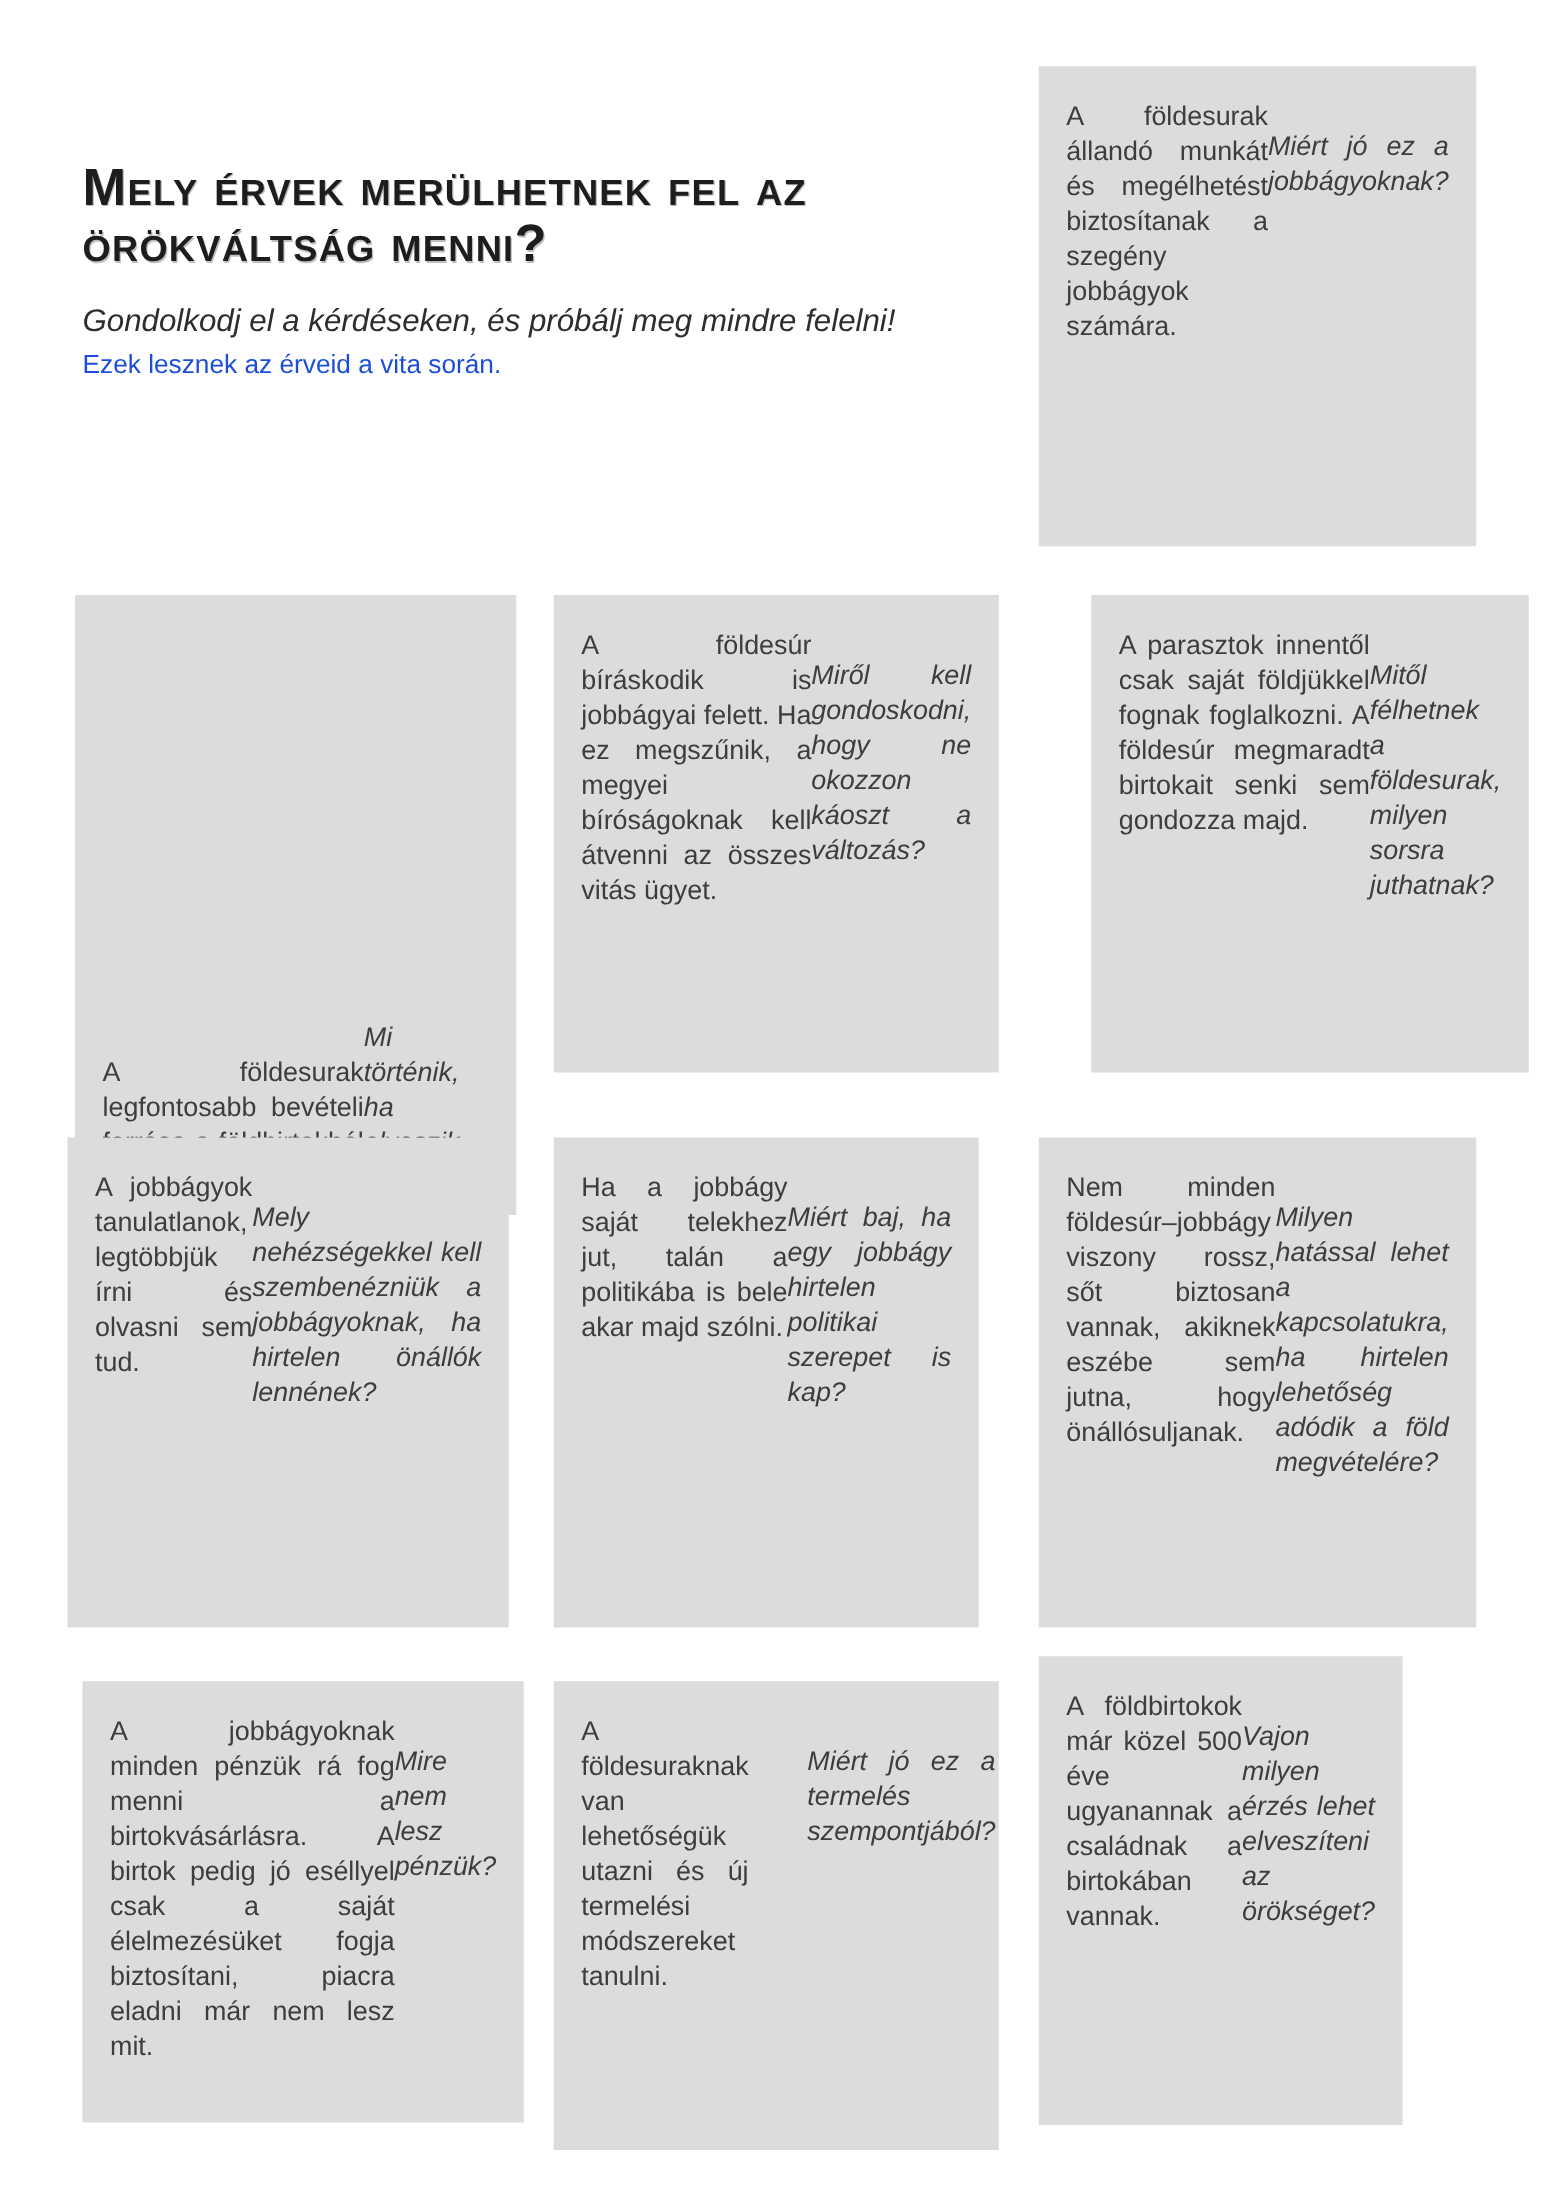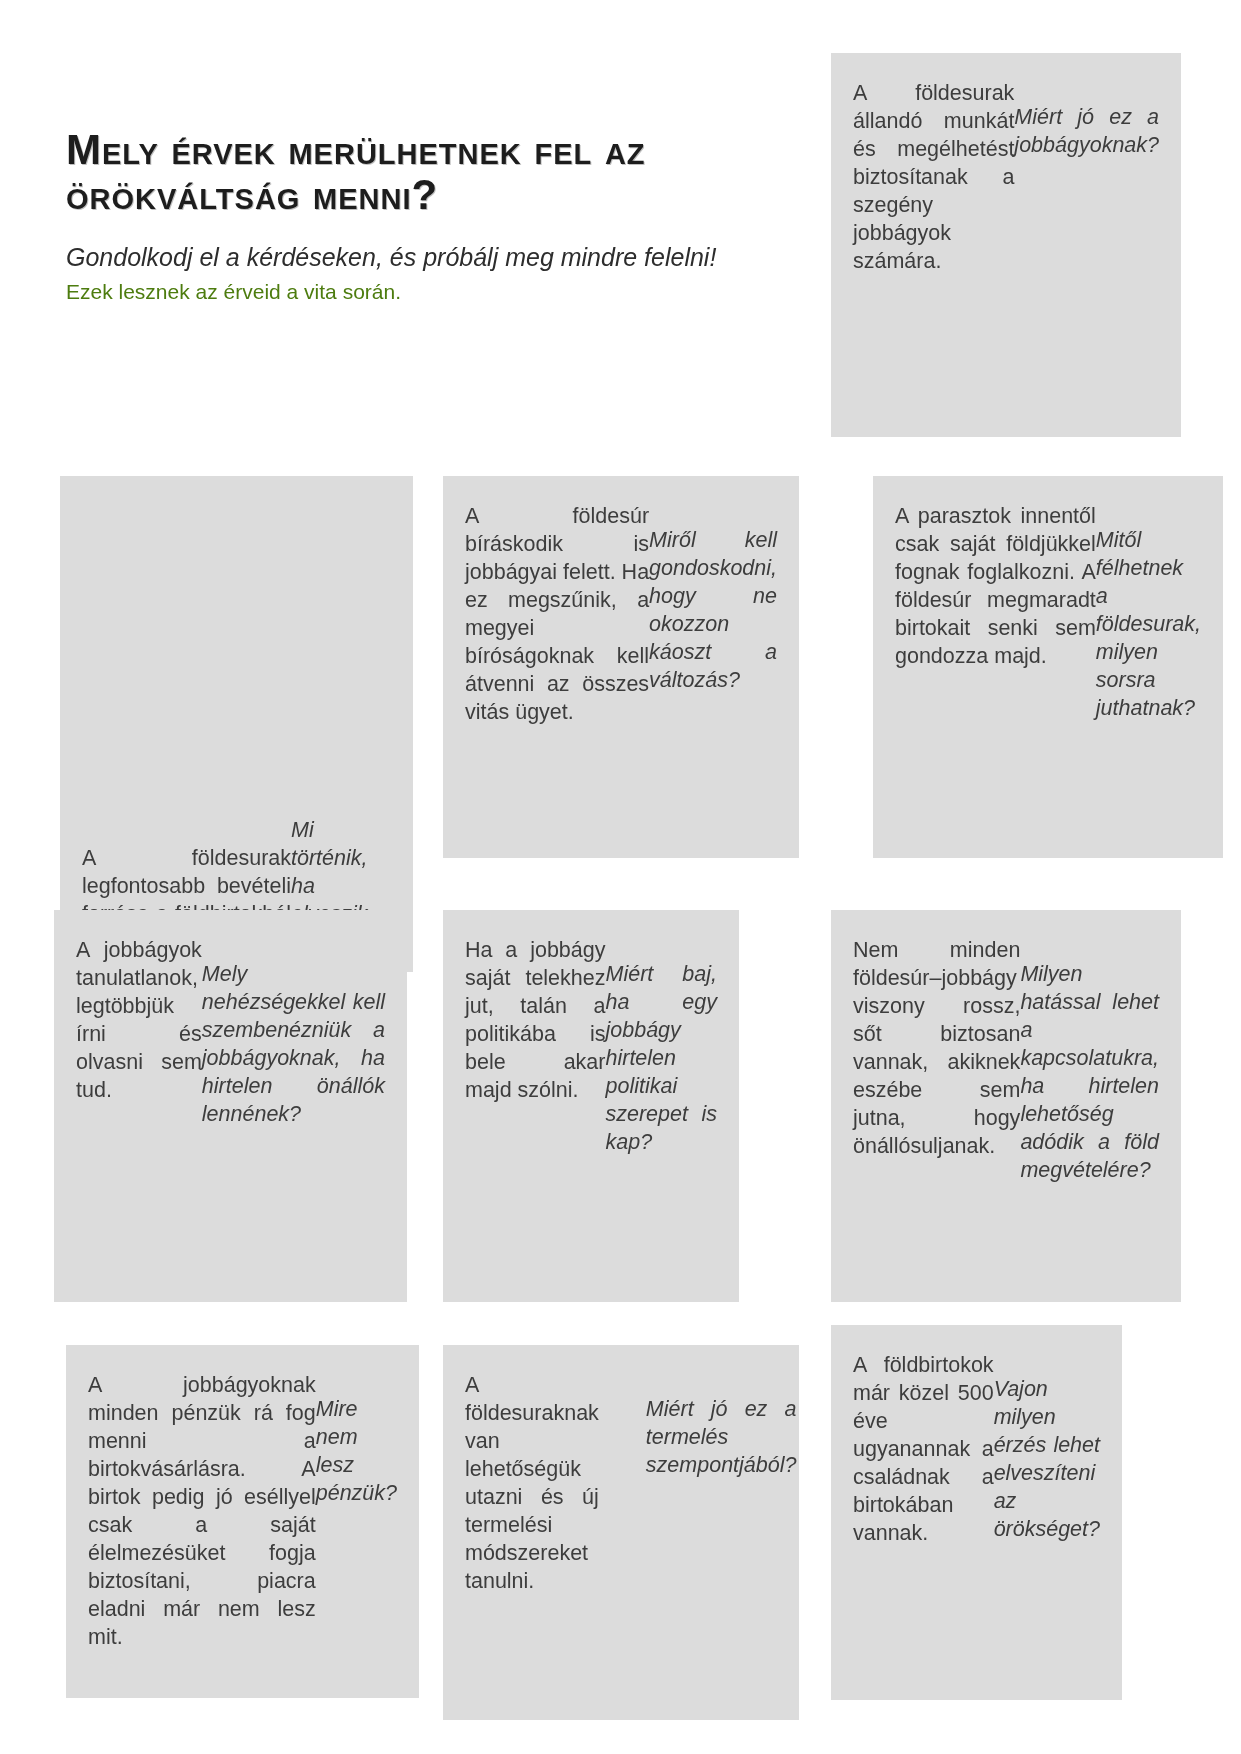--- a/index.html
+++ b/index.html
@@ -37,21 +37,21 @@
   .subtitle {
     margin: 24px 0 0 0;
     font-size: 25px;
     font-style: italic;
     color: #2d2d2d;
     line-height: 1.2;
   }
   .note {
     margin: 7px 0 0 0;
     font-size: 21px;
-    color: #4d7c0f;
+    color: #1d4ed8;
     line-height: 1.2;
   }
 
   
   .card {
     position: absolute;
     background: #dcdcdc;
     box-sizing: border-box;
     padding: 26px 22px 16px 22px;
     display: flex;
@@ -87,21 +87,21 @@
     height: 3px;
     background-image: repeating-linear-gradient(90deg, #4a4a4a 0 3px, transparent 3px 8.5px);
   }
 
   
   .pos-intro { left: 831px; top:   53px; width: 350px; height: 384px; }
   .pos-r1c1  { left:  60px; top:  476px; width: 353px; height: 496px; align-items: flex-end; }
   .pos-r1c2  { left: 443px; top:  476px; width: 356px; height: 382px; }
   .pos-r1c3  { left: 831px; top:  476px; width: 350px; height: 382px; margin-left: 42px; }
   .pos-r2c1  { left:  54px; top:  910px; width: 353px; height: 392px; }
-  .pos-r2c2  { left: 443px; top:  910px; width: 296px; height: 392px; justify-content: flex-end; }
+  .pos-r2c2  { left: 443px; top:  910px; width: 340px; height: 392px; justify-content: flex-end; }
   .pos-r2c3  { left: 831px; top:  910px; width: 350px; height: 392px; }
   .pos-r3c1  { left:  66px; top: 1345px; width: 353px; height: 353px; }
   .pos-r3c2  { left: 443px; top: 1345px; width: 356px; height: 375px; gap: 47px; }
   .pos-r3c3  { left: 831px; top: 1325px; width: 291px; height: 375px; }
 </style>
 </head>
 <body>
 
 <div class="page">
 

